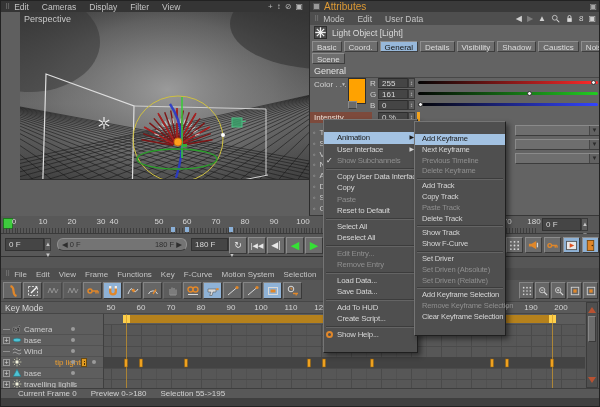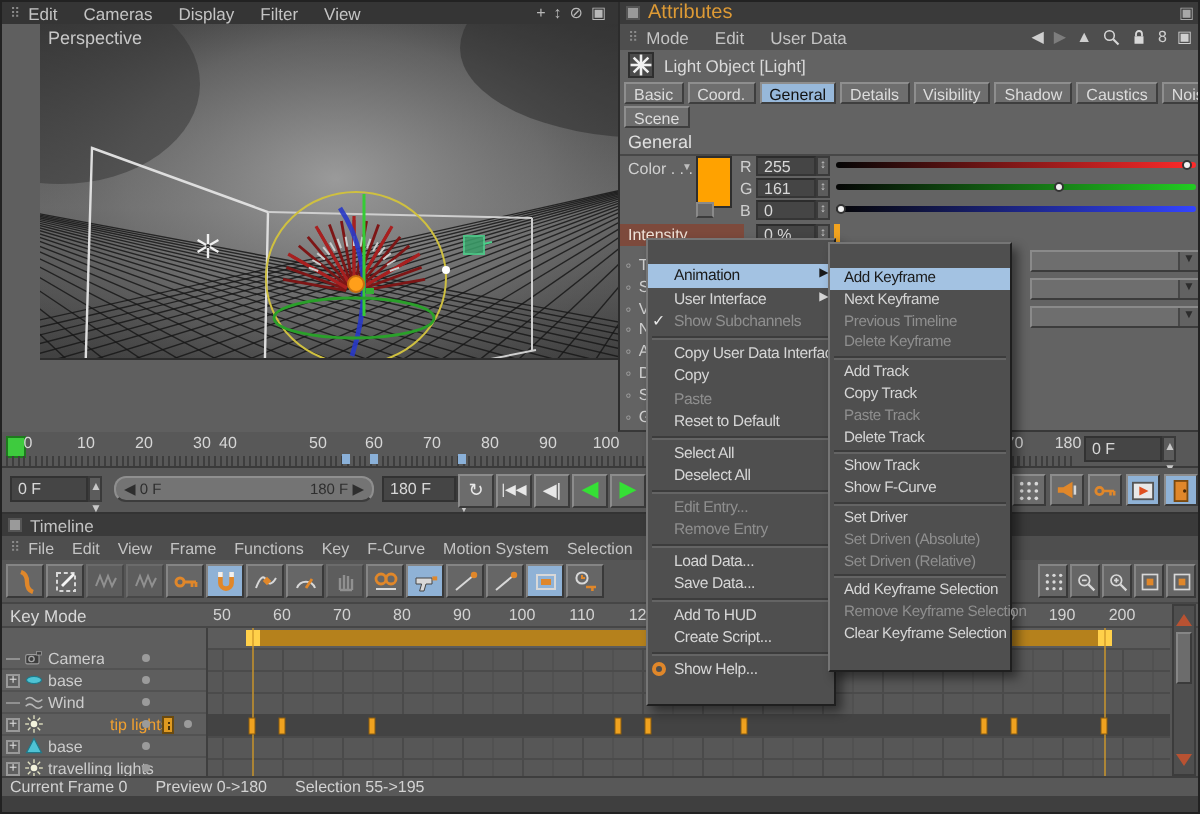--- a/index.html
+++ b/index.html
@@ -82,21 +82,21 @@
   .dot { position:absolute; width:4px; height:4px; border-radius:50%; background:#9b9b9b; top:3px;}
   .keybadge { position:absolute; left:80px; top:1px; width:6px; height:9px; background:#e09a20; border:1px solid #6a4a10;}
   .keybadge:before, .keybadge:after { content:""; position:absolute; left:1.5px; width:1.5px; height:1.5px; background:#4a3208;}
   .keybadge:before { top:1.5px;} .keybadge:after { bottom:1.5px;}
   #tl-grid { position:absolute; left:103px; top:57px; }
   #tl-scroll { position:absolute; left:585px; top:45px; width:12px; height:86px; background:#4f4f4f; border:1px solid #3c3c3c;}
   .sarrow { position:absolute; left:1px; width:8px; height:0; border-left:4px solid transparent; border-right:4px solid transparent;}
   #sa-up { top:4px; border-bottom:6px solid #b85232; }
   #sa-dn { bottom:4px; border-top:6px solid #b85232; }
   #sthumb { position:absolute; left:1px; top:13px; width:8px; height:26px; background:#6c6c6c; border:1px solid #868686; border-right-color:#3a3a3a; border-bottom-color:#3a3a3a;}
-  #tl-status { position:absolute; left:0; top:131px; width:100%; height:10px; background:#585858; border-top:1px solid #3e3e3e; color:#d2d2d2; font-size:8px; display:flex; gap:14px; padding-left:4px; align-items:center;}
+  #tl-status { position:absolute; left:0; top:131px; width:100%; height:10px; background:#585858; border-top:1px solid #3e3e3e; color:#d2d2d2; font-size:8px; display:flex; gap:14px; padding-left:17px; align-items:center;}
   #tl-strip { position:absolute; left:0; top:141px; width:100%; height:10px; background:#3f3f3f;}
   
   .popup { position:absolute; background:#4f4f4f; border:1px solid #1f1f1f; border-top-color:#757575; border-left-color:#757575;
            box-shadow:3px 3px 5px rgba(0,0,0,.45); padding:12px 0; }
   #ctx { left:322px; top:118px; width:95px; z-index:60; }
   #sub { left:413px; top:120px; width:92px; z-index:61; }
   .mi { position:relative; height:11.5px; line-height:11.5px; color:#d6d6d6; font-size:7.8px; letter-spacing:-0.2px; padding-left:13px; white-space:nowrap;}
   #sub .mi { height:10.8px; line-height:10.8px; font-size:7.6px; padding-left:7px;}
   .mi.dis { color:#8f8f8f; }
   .mi.hl { background:#a3c2e2; color:#1a1a1a; }
@@ -464,24 +464,20 @@
             <svg width="11" height="11" viewBox="0 0 12 12">
               <rect x="2.5" y="0.5" width="7" height="11" fill="#e0872a" stroke="#7a4a10"></rect>
               <circle cx="8" cy="6" r="0.9" fill="#4a2a08"></circle>
             </svg>
           </span>
         </div>
       </div>
   </div>
 
   <div id="tl">
-    <div id="tl-title">
-      <span class="winicon"></span>
-      <span>Timeline</span>
-    </div>
     <div id="tl-menu">
       <span class="grip">⠿</span>
       <nav class="mnu" id="tl-menu-items">
           <span>File</span>
           <span>Edit</span>
           <span>View</span>
           <span>Frame</span>
           <span>Functions</span>
           <span>Key</span>
           <span>F-Curve</span>

